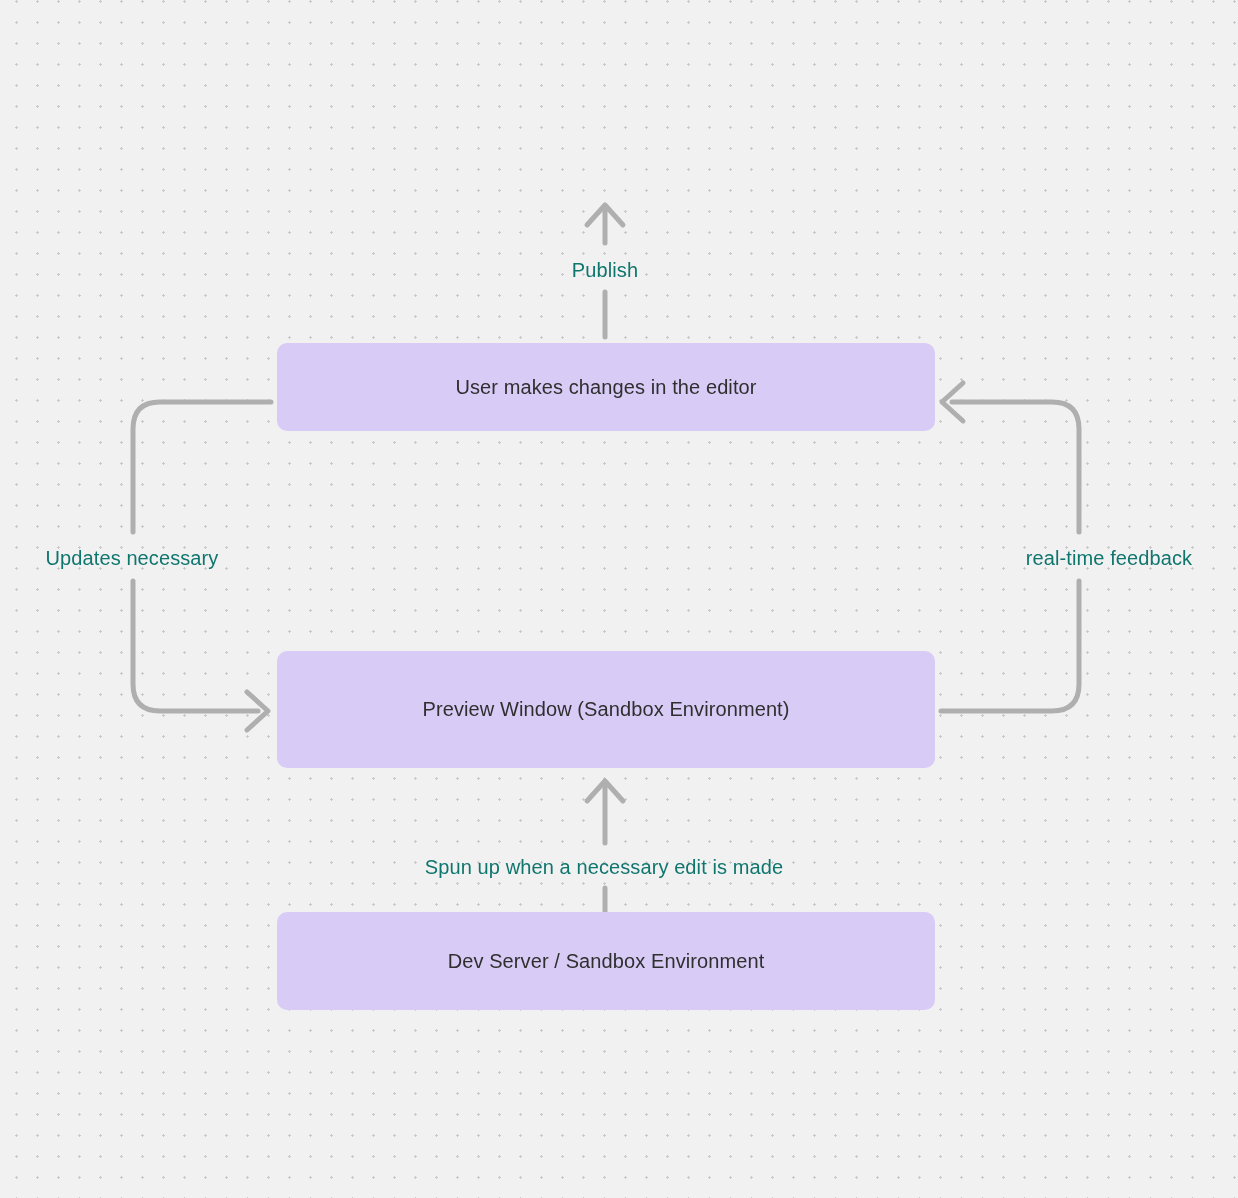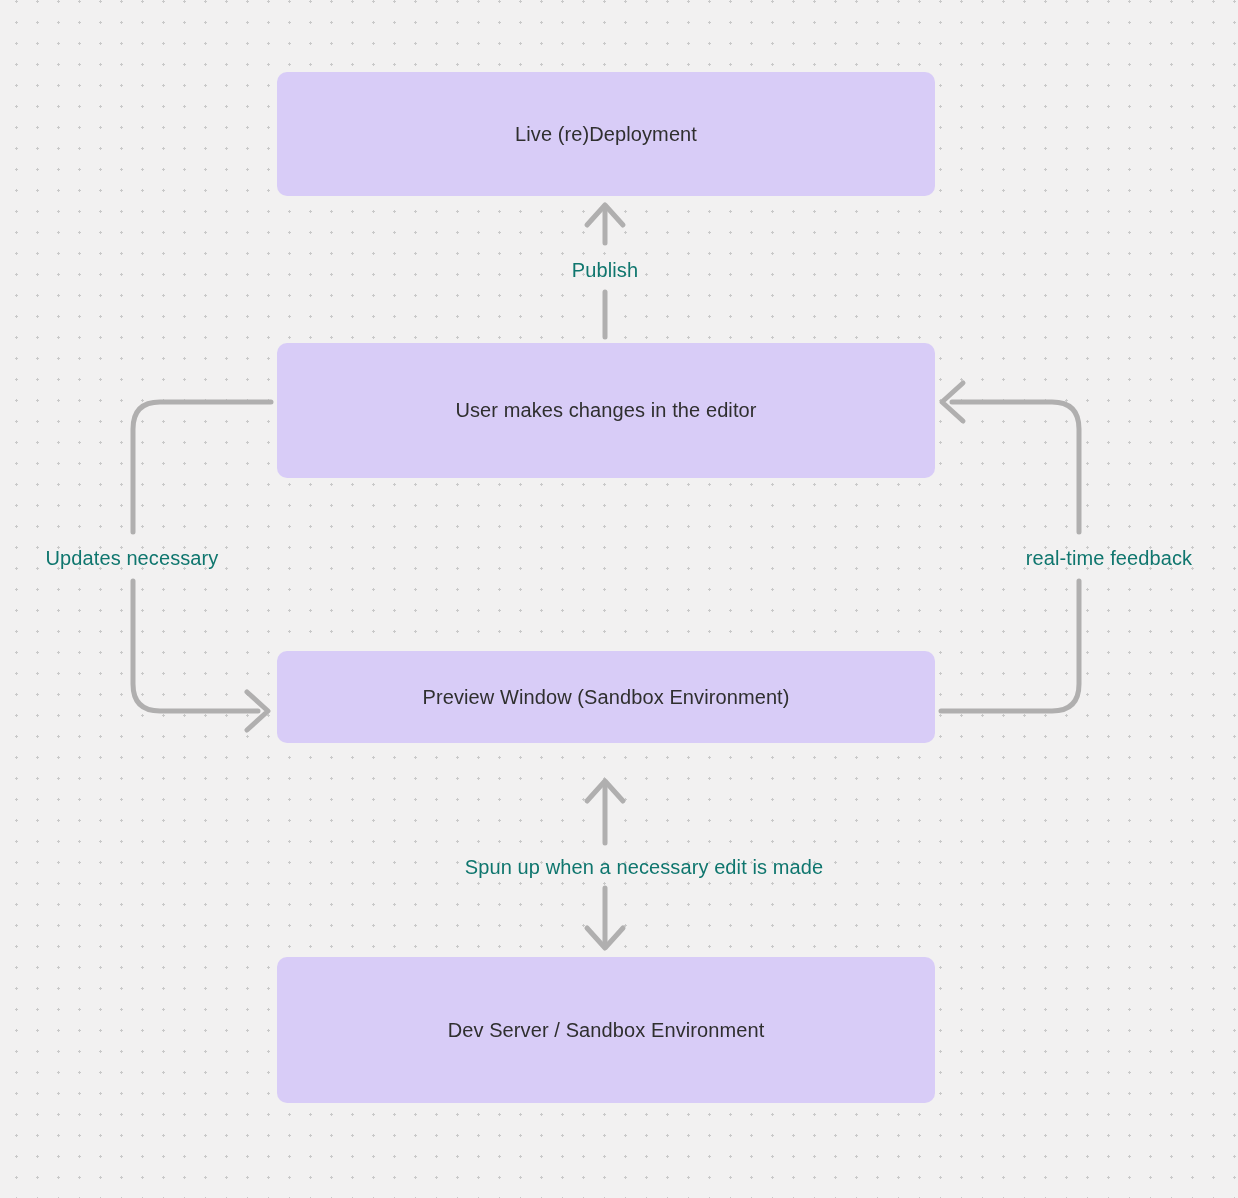--- a/index.html
+++ b/index.html
@@ -28,23 +28,23 @@
     background: #d8ccf7;
     border-radius: 10px;
     display: flex;
     align-items: center;
     justify-content: center;
     font-size: 20px;
     color: #2f2f2f;
     letter-spacing: 0.1px;
   }
   .node-live     { top: 72px;  height: 124px; }
-  .node-user     { top: 343px; height: 135px; }
-  .node-preview  { top: 651px; height: 92px; }
-  .node-dev      { top: 957px; height: 146px; }
+  .node-user     { top: 343px; height: 88px; }
+  .node-preview  { top: 651px; height: 117px; }
+  .node-dev      { top: 912px; height: 98px; }
 
   .edges-svg {
     position: absolute;
     left: 0;
     top: 0;
     pointer-events: none;
   }
   .edges-svg path {
     fill: none;
     stroke: #b0afaf;
@@ -56,21 +56,21 @@
     position: absolute;
     transform: translate(-50%, -50%);
     font-size: 20px;
     color: #0f766e;
     white-space: nowrap;
     letter-spacing: 0.1px;
   }
   .label-publish  { left: 605px;  top: 270px; }
   .label-updates  { left: 132px;  top: 558px; }
   .label-feedback { left: 1109px; top: 558px; }
-  .label-spun     { left: 604px;  top: 867px; margin-left: 40px; }
+  .label-spun     { left: 604px;  top: 867px; }
 </style>
 </head>
 <body>
 
 <div class="canvas">
 
   <svg class="edges-svg" width="1238" height="1198" viewBox="0 0 1238 1198">
 
     <g>
       <path d="M605 243 V208"></path>
@@ -91,23 +91,20 @@
     </g>
 
     <g>
       <path d="M605 843 V785"></path>
       <path d="M587 801 L605 781 L623 801"></path>
       <path d="M605 888 V944"></path>
       <path d="M587 928 L605 948 L623 928"></path>
     </g>
   </svg>
 
-  <div class="node node-live">
-    <span>Live (re)Deployment</span>
-  </div>
 
   <div class="node node-user">
     <span>User makes changes in the editor</span>
   </div>
 
   <div class="node node-preview">
     <span>Preview Window (Sandbox Environment)</span>
   </div>
 
   <div class="node node-dev">

